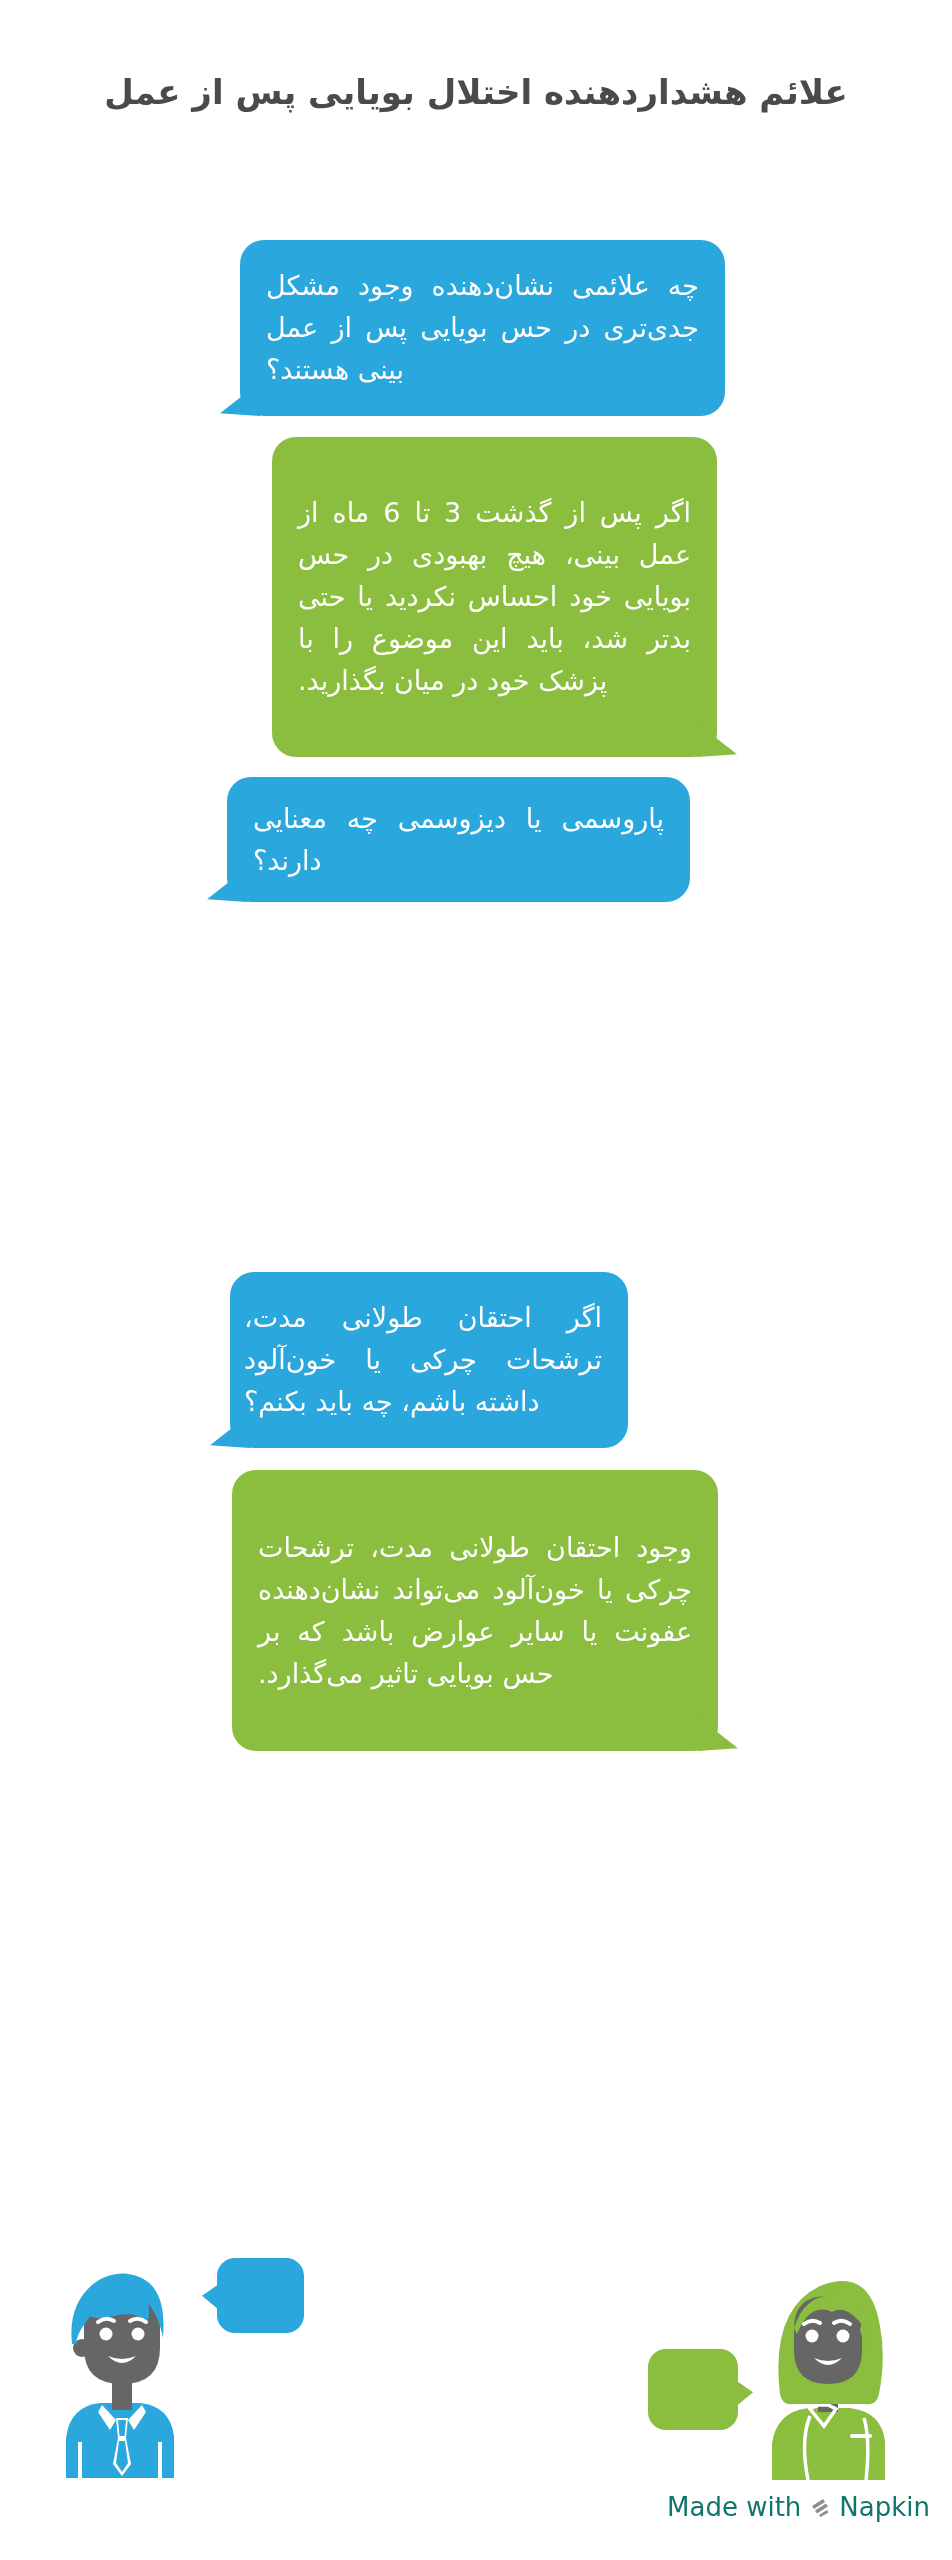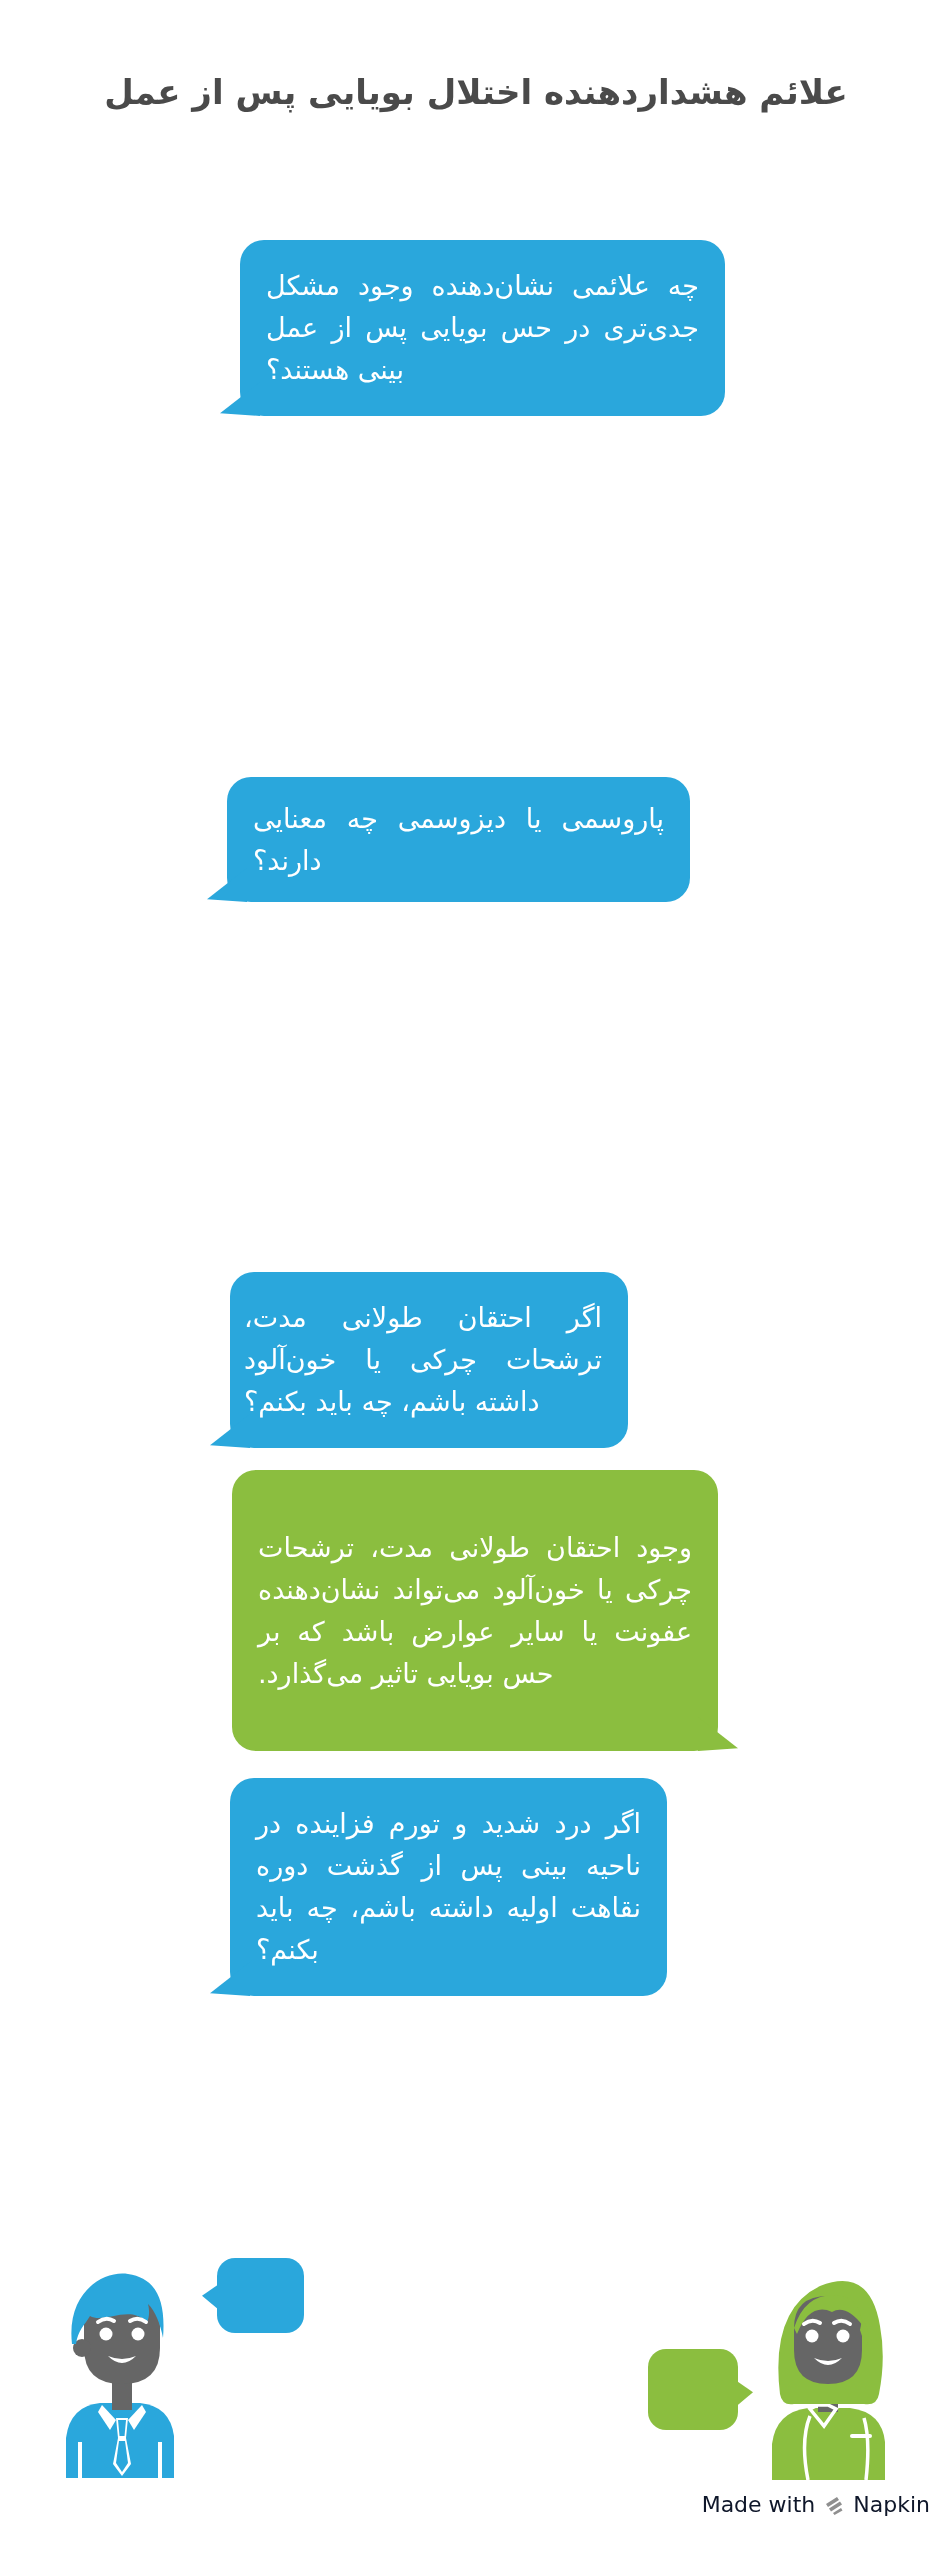--- a/index.html
+++ b/index.html
@@ -56,52 +56,52 @@
     content:""; position:absolute; right:-15px; top:55%; transform:translateY(-50%);
     width:17px; height:26px; background:#8bbe3f;
     clip-path:polygon(0 0, 0 100%, 100% 45%);
   }
   .avatar { position:absolute; }
   .avatar-male   { left:60px;  top:2266px; }
   .avatar-female { left:766px; top:2276px; }
   .watermark {
     position:absolute; top:2492px; right:22px;
     display:flex; align-items:center; gap:9px;
-    color:#0f172a; font-size:22px;
+    color:#0f766e; font-size:26px;
   }
   .watermark svg { display:block; }
 </style>
 </head>
 <body>
 
 <div class="canvas">
 
   <div class="title">علائم هشداردهنده اختلال بویایی پس از عمل</div>
 
   <div class="bubble blue b1">
     <div class="txt">چه علائمی نشان‌دهنده وجود مشکل جدی‌تری در حس بویایی پس از عمل بینی هستند؟</div>
   </div>
 
+  <div class="bubble green g1">
+    <div class="txt">اگر پس از گذشت 3 تا 6 ماه از عمل بینی، هیچ بهبودی در حس بویایی خود احساس نکردید یا حتی بدتر شد، باید این موضوع را با پزشک خود در میان بگذارید.</div>
+  </div>
 
   <div class="bubble blue b2">
     <div class="txt">پاروسمی یا دیزوسمی چه معنایی دارند؟</div>
   </div>
 
 
   <div class="bubble blue b3">
     <div class="txt">اگر احتقان طولانی مدت، ترشحات چرکی یا خون‌آلود داشته باشم، چه باید بکنم؟</div>
   </div>
 
   <div class="bubble green g3">
     <div class="txt">وجود احتقان طولانی مدت، ترشحات چرکی یا خون‌آلود می‌تواند نشان‌دهنده عفونت یا سایر عوارض باشد که بر حس بویایی تاثیر می‌گذارد.</div>
   </div>
 
-  <div class="bubble blue b4">
-    <div class="txt">اگر درد شدید و تورم فزاینده در ناحیه بینی پس از گذشت دوره نقاهت اولیه داشته باشم، چه باید بکنم؟</div>
-  </div>
 
 
   <div class="mini mini-blue"></div>
 
   <div class="avatar avatar-male">
     <svg width="120" height="212" viewBox="0 0 120 212" xmlns="http://www.w3.org/2000/svg">
 
       <path d="M6,212 L6,172 Q10,140 40,137 L80,137 Q110,140 114,170 L114,212 Z" fill="#2aa7dc"></path>
 
       <rect x="18" y="176" width="4" height="36" fill="#ffffff"></rect>

